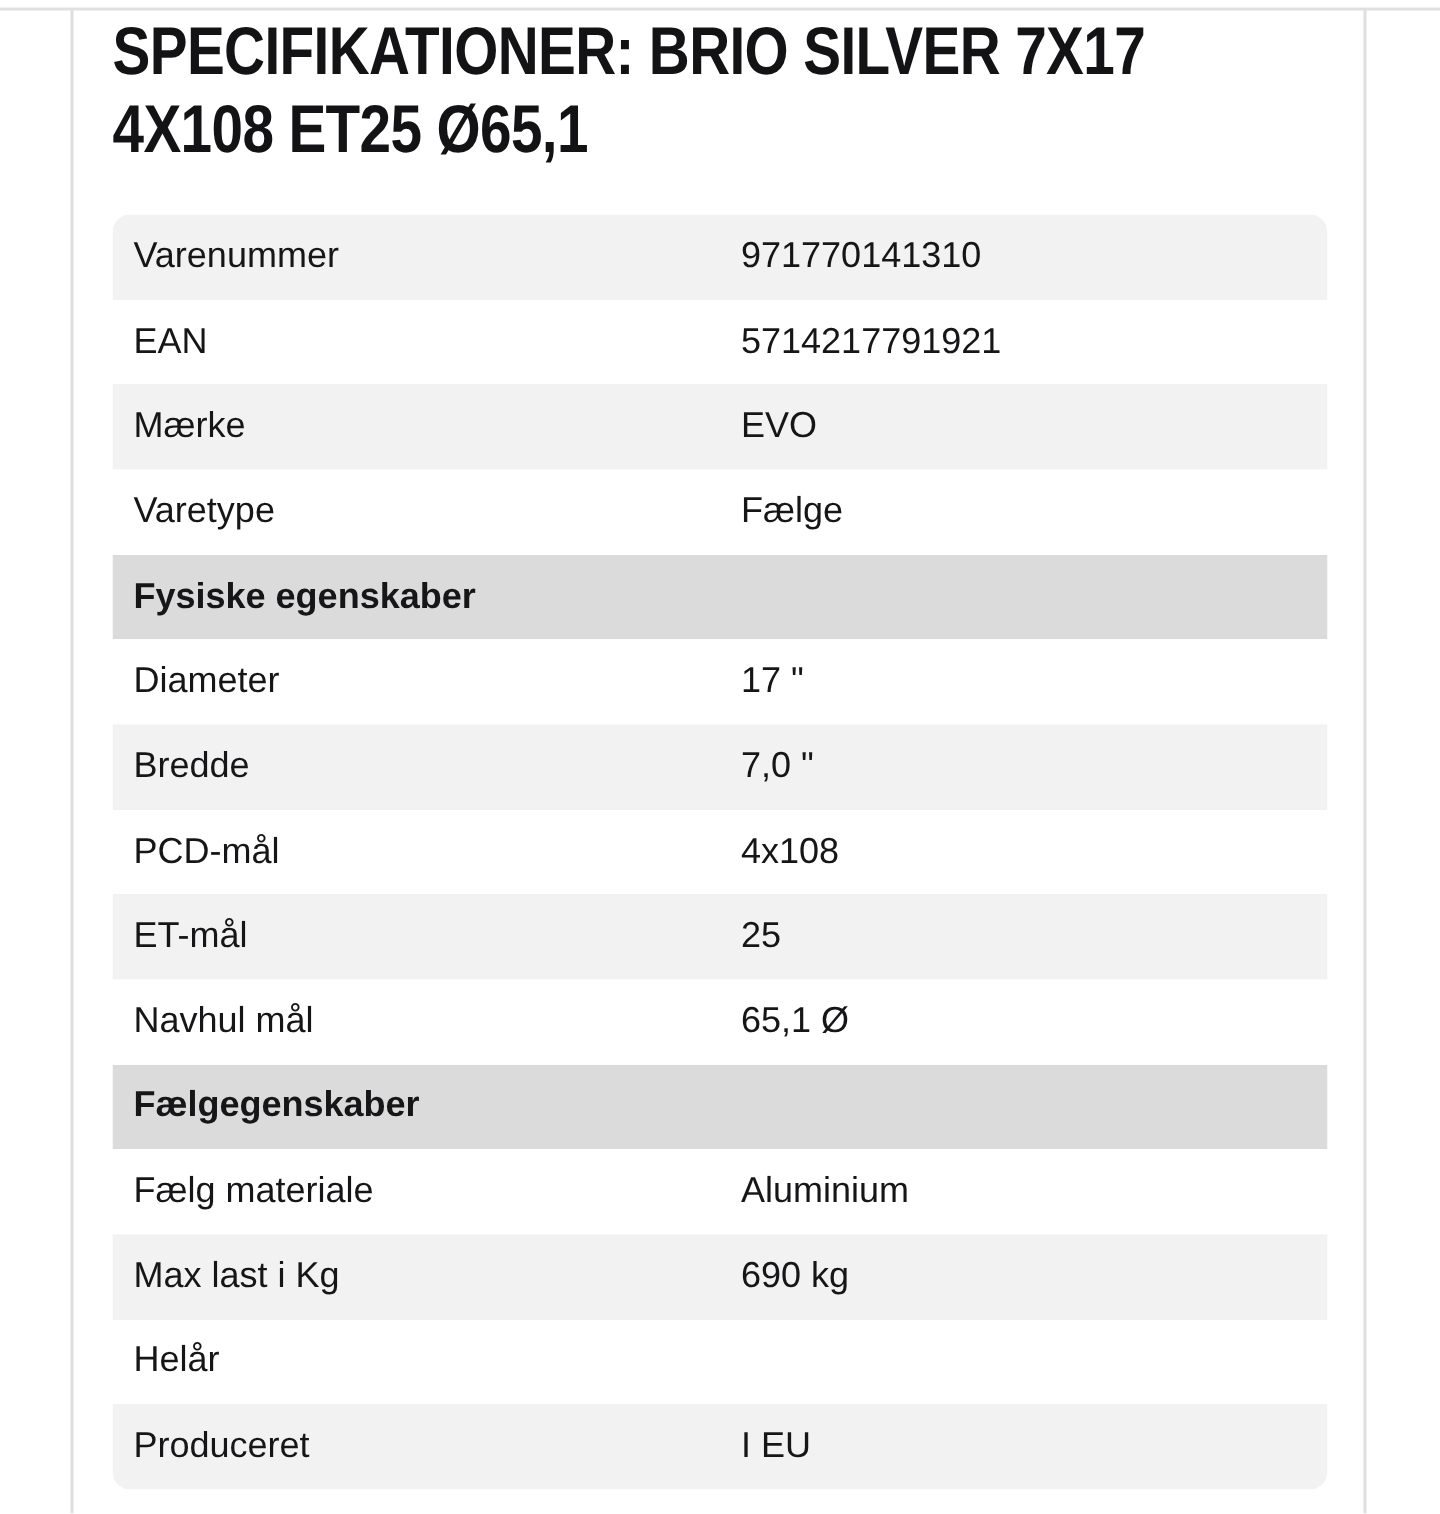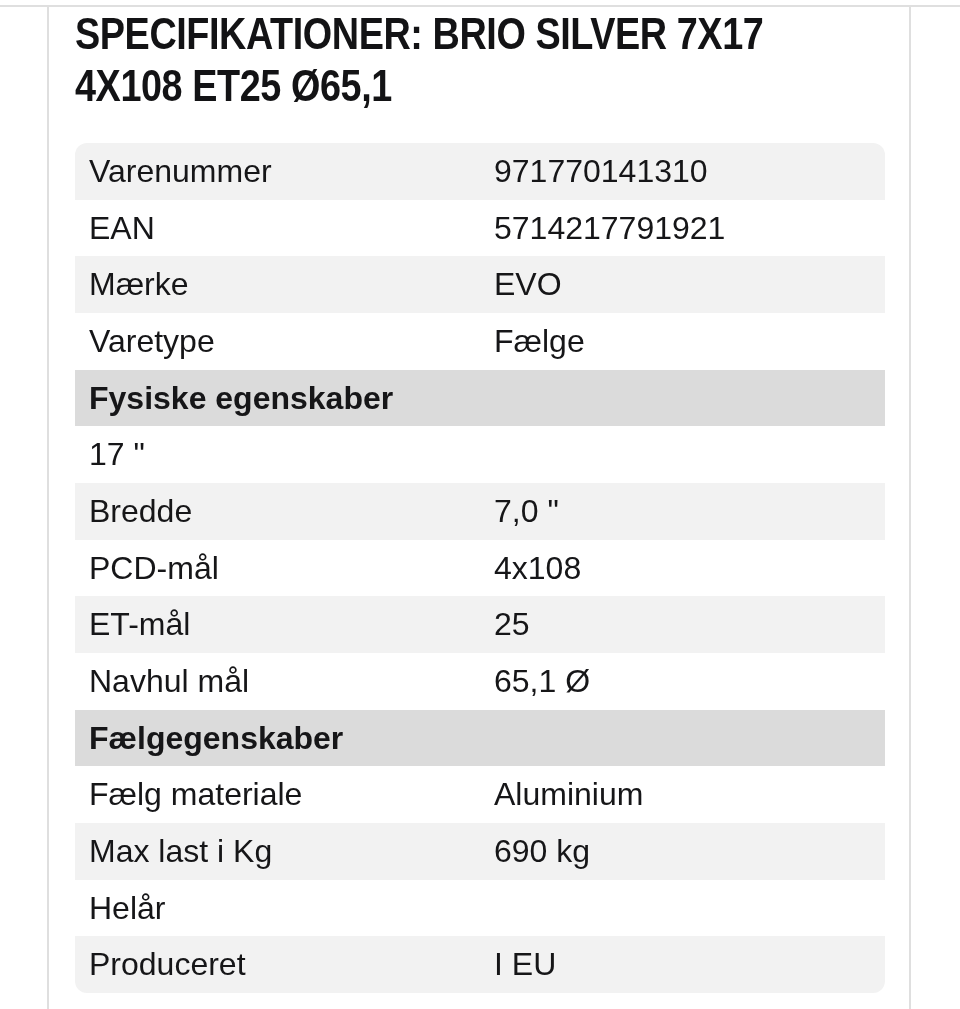--- a/index.html
+++ b/index.html
@@ -61,21 +61,21 @@
     left: 25px; top: 143px;
     width: 810px;
     border-radius: 12px;
     overflow: hidden;
   }
   .row {
     height: 56.66px;
     display: flex;
     align-items: center;
     padding: 0 14px;
-    font-size: 32px;
+    font-size: 24px;
     line-height: 1.2;
   }
   .data-row.shaded { background: var(--row-shaded); }
   .data-row.plain  { background: var(--row-plain); }
   .data-row .label { width: 405px; flex: none; }
   .data-row .value { flex: 1; }
   .section-row {
     background: var(--section-bg);
     font-weight: 700;
     align-items: center;
@@ -108,20 +108,21 @@
     <div class="value">EVO</div>
   </div>
       <div class="row data-row plain">
     <div class="label">Varetype</div>
     <div class="value">Fælge</div>
   </div>
       <div class="row section-row">
     <div class="section-title">Fysiske egenskaber</div>
   </div>
       <div class="row data-row plain">
+    <div class="label">Diameter</div>
     <div class="value">17 "</div>
   </div>
       <div class="row data-row shaded">
     <div class="label">Bredde</div>
     <div class="value">7,0 "</div>
   </div>
       <div class="row data-row plain">
     <div class="label">PCD-mål</div>
     <div class="value">4x108</div>
   </div>

